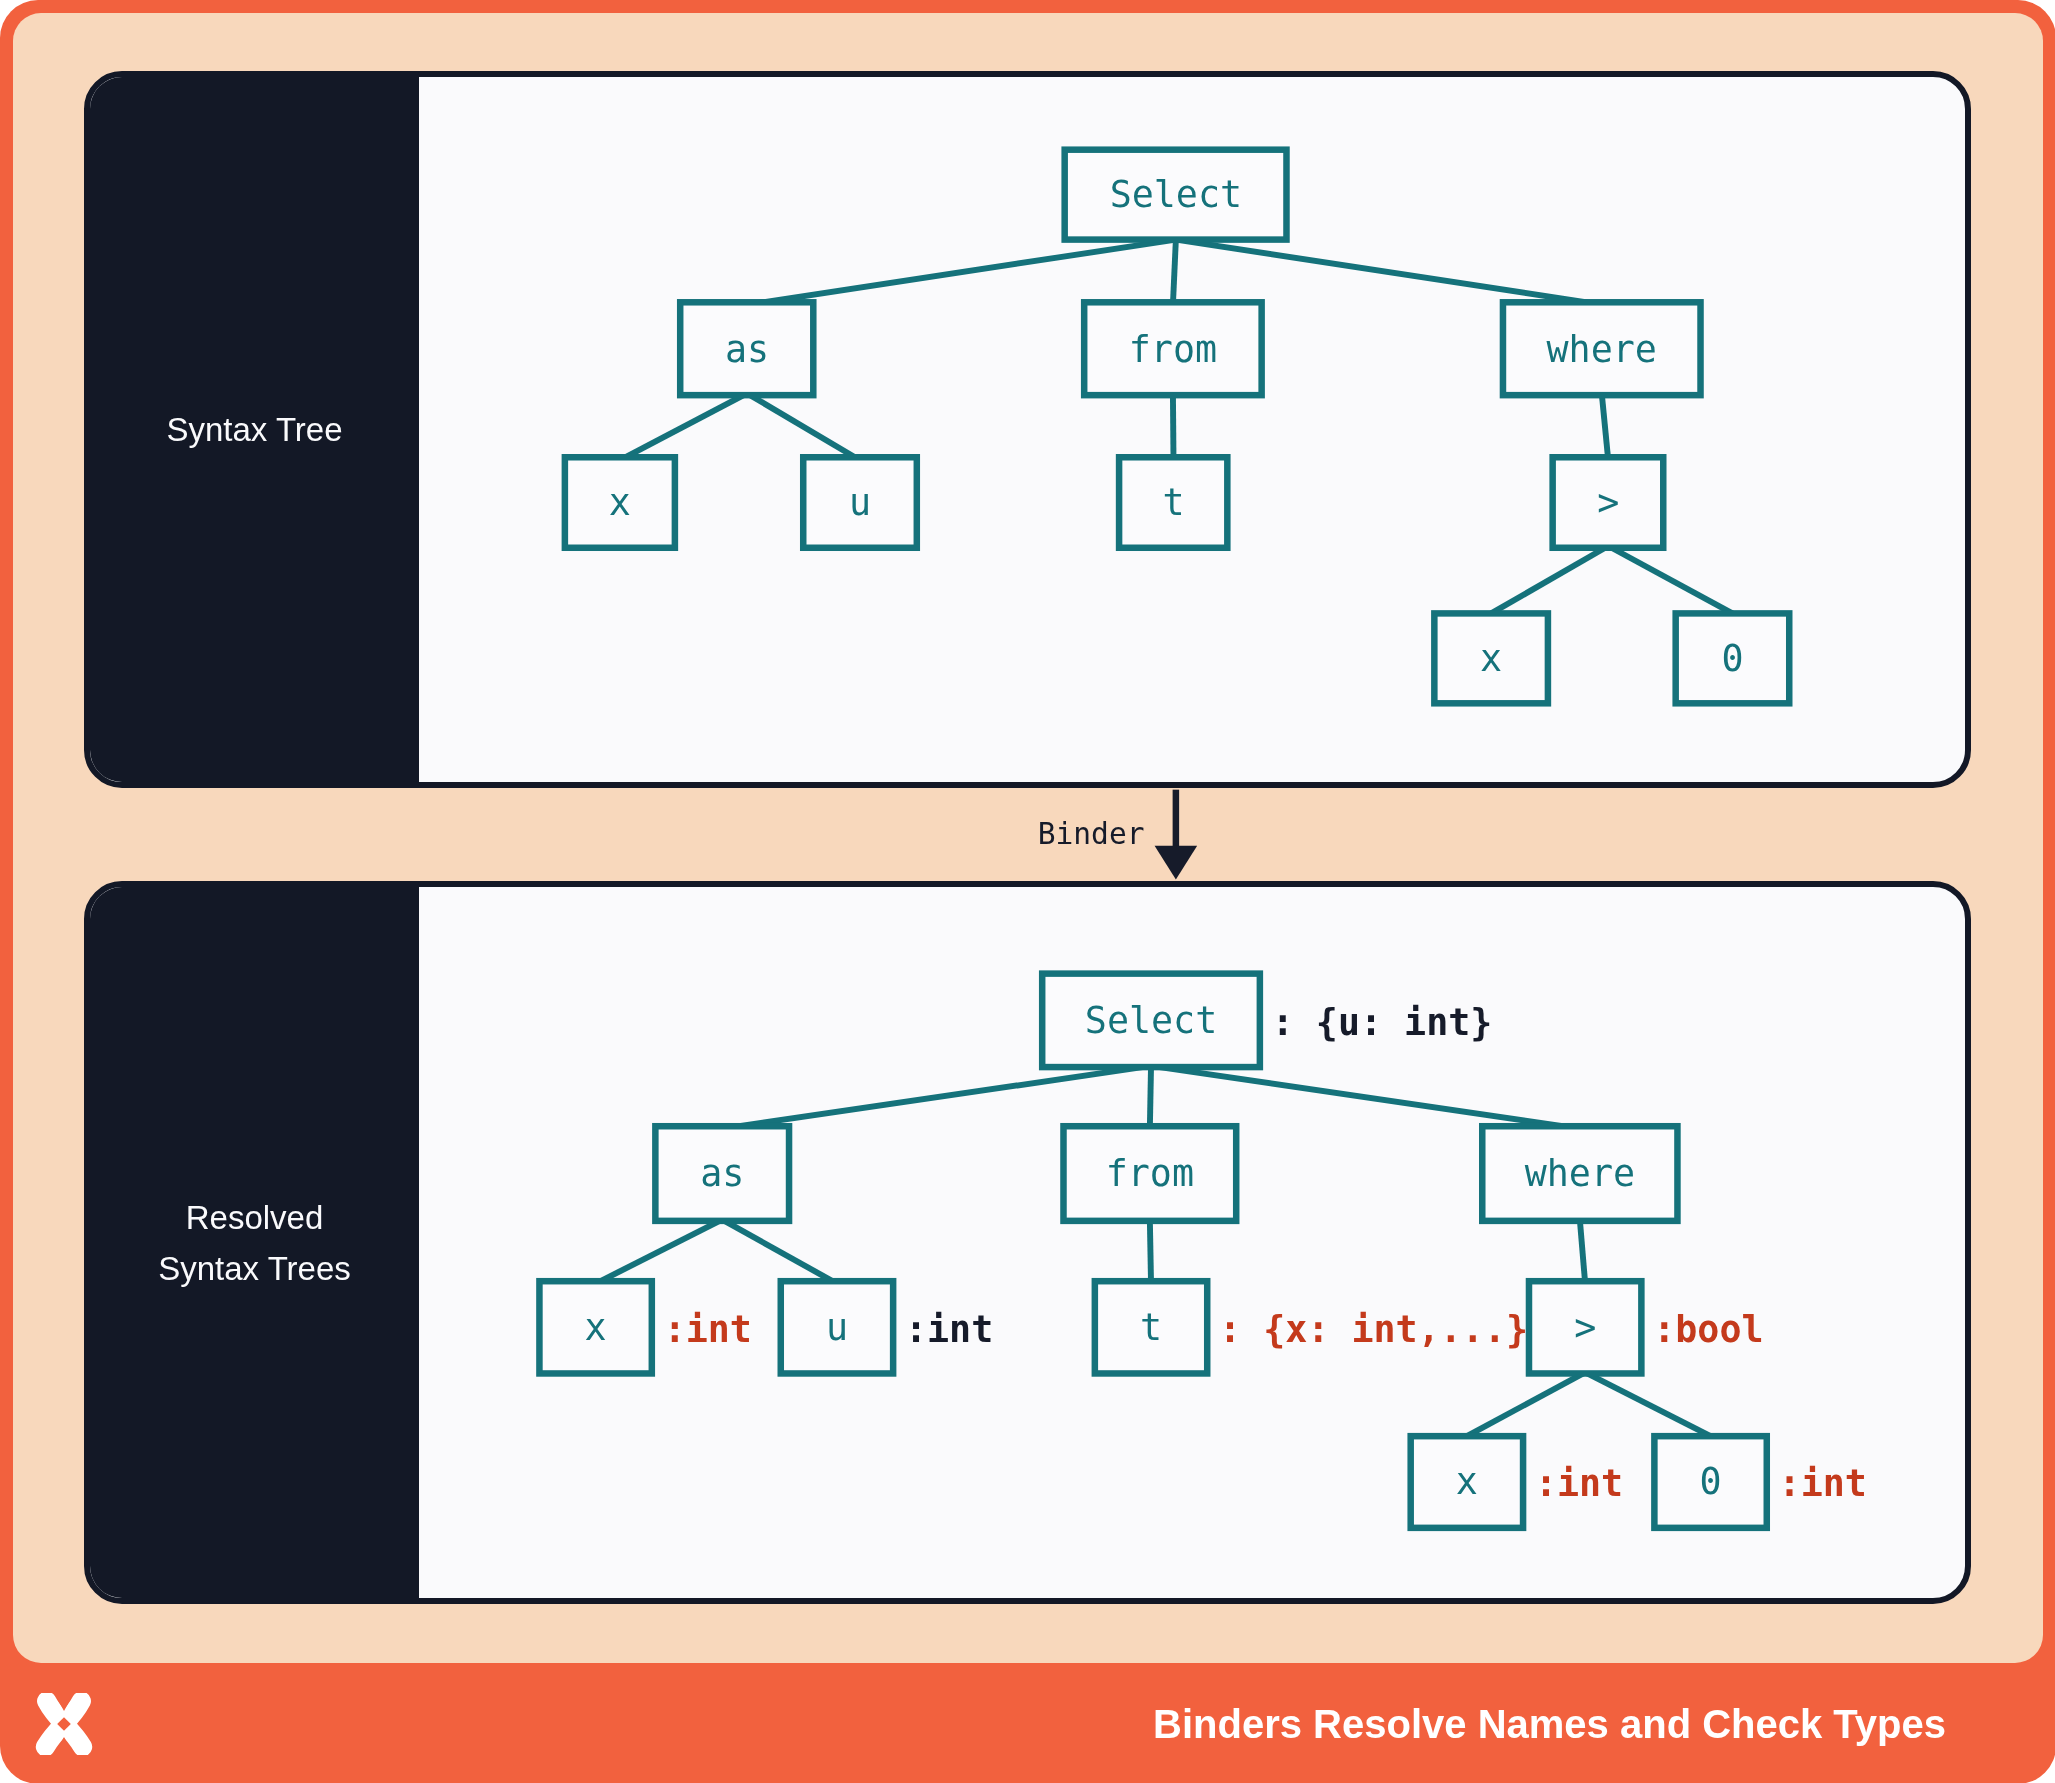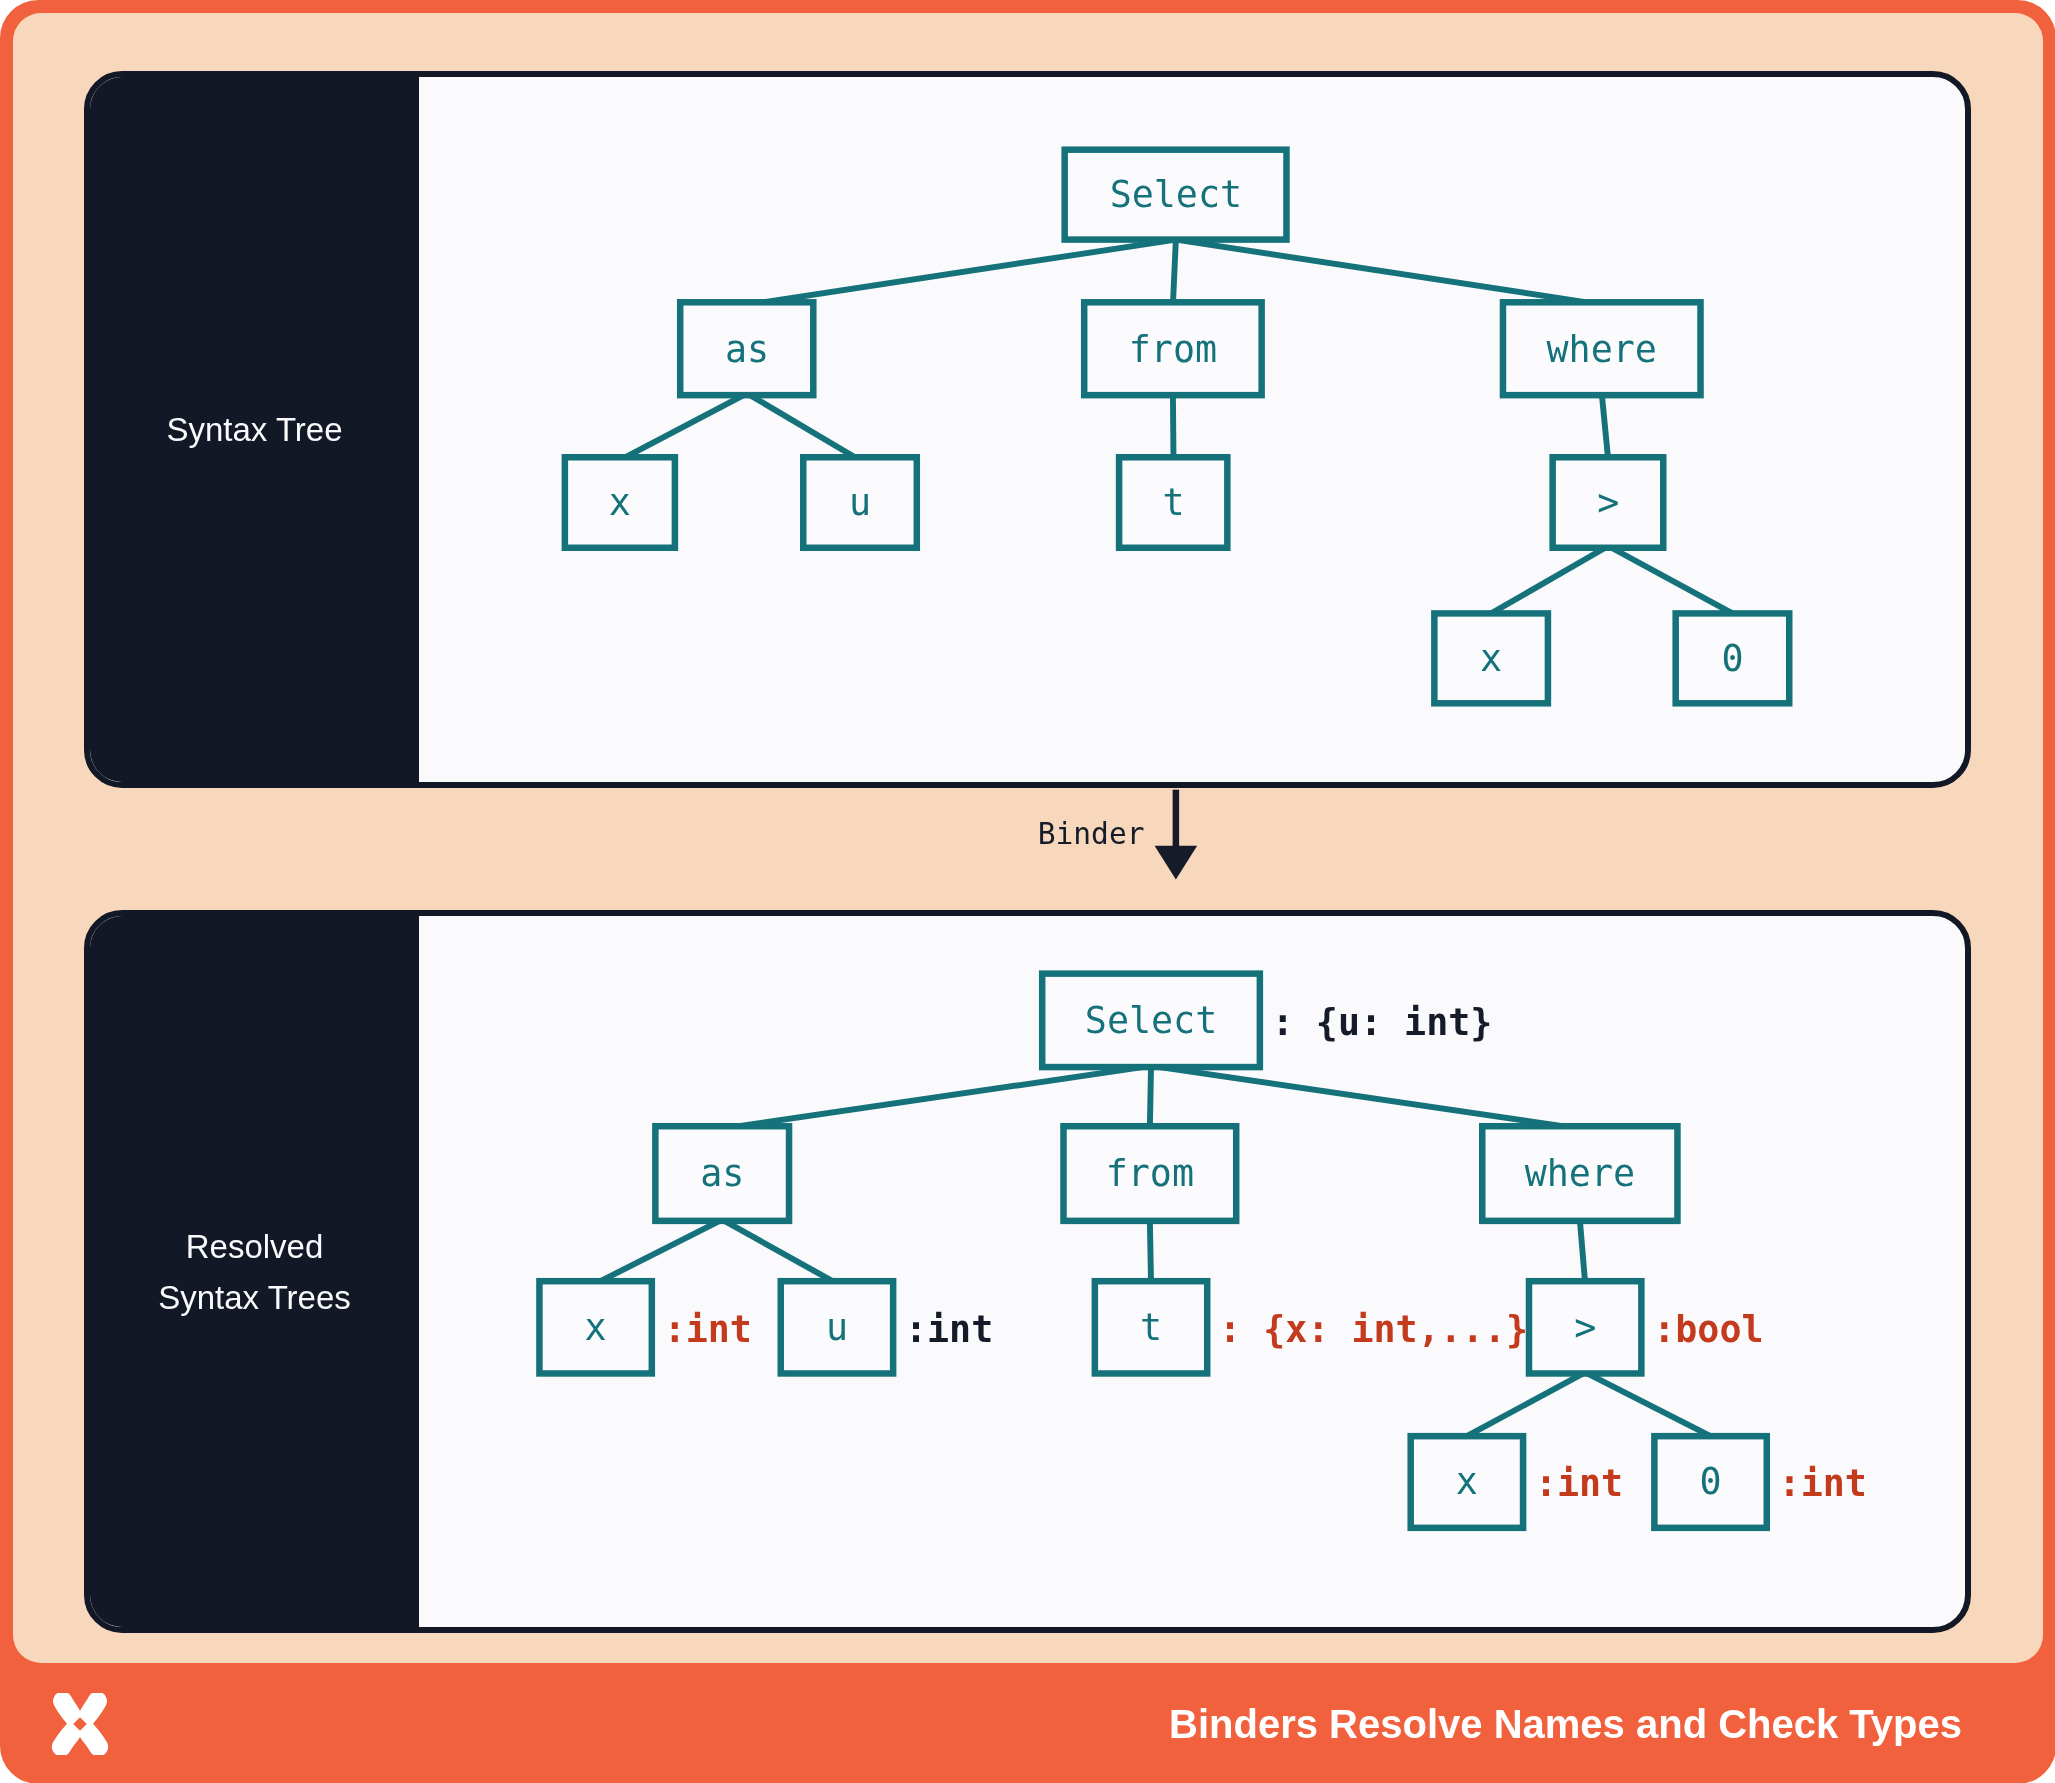--- a/index.html
+++ b/index.html
@@ -14,21 +14,21 @@
   .peach{
     position:absolute;left:13px;top:13px;width:2030px;height:1650px;
     background:#F8D8BC;border-radius:28px;
   }
   .panel{
     position:absolute;left:84px;width:1887px;
     background:#FAFAFC;border:6px solid #131826;border-radius:38px;
     box-sizing:border-box;overflow:hidden;
   }
   .panel.top{top:71px;height:717px;}
-  .panel.bottom{top:881px;height:723px;margin-top:29px;}
+  .panel.bottom{top:881px;height:723px;}
   .sidebar{
     position:absolute;left:0;top:0;bottom:0;width:329px;
     background:#131826;
     display:flex;flex-direction:column;align-items:center;justify-content:center;
     color:#FAFAFC;font-weight:normal;font-size:33px;line-height:51px;
     text-align:center;
   }
   svg.overlay{position:absolute;left:0;top:0;width:2056px;height:1784px;}
   .edge{stroke:#15727B;stroke-width:10;}
   .node-rect{fill:#FBFBFD;stroke:#15727B;stroke-width:11;}
@@ -42,21 +42,21 @@
   }
   .type-red{fill:#C43A1C;}
   .type-dark{fill:#161B2A;}
   .binder-label{
     fill:#161B2A;font-family:"DejaVu Sans Mono", monospace;font-size:50px;
     text-anchor:end;dominant-baseline:central;
   }
   .binder-line{stroke:#161B2A;stroke-width:11;}
   .binder-head{fill:#161B2A;}
   .footer{
-    position:absolute;left:16px;top:1663px;width:1984px;height:121px;
+    position:absolute;left:0;top:1663px;width:1984px;height:121px;
   }
   .footer-title{
     position:absolute;right:38px;top:50%;transform:translateY(-50%);
     color:#FFFFFF;font-weight:bold;font-size:40px;white-space:nowrap;
   }
   .footer-logo{position:absolute;left:33px;top:50%;transform:translateY(-50%);width:62px;height:62px;}
 </style>
 </head>
 <body>
 

